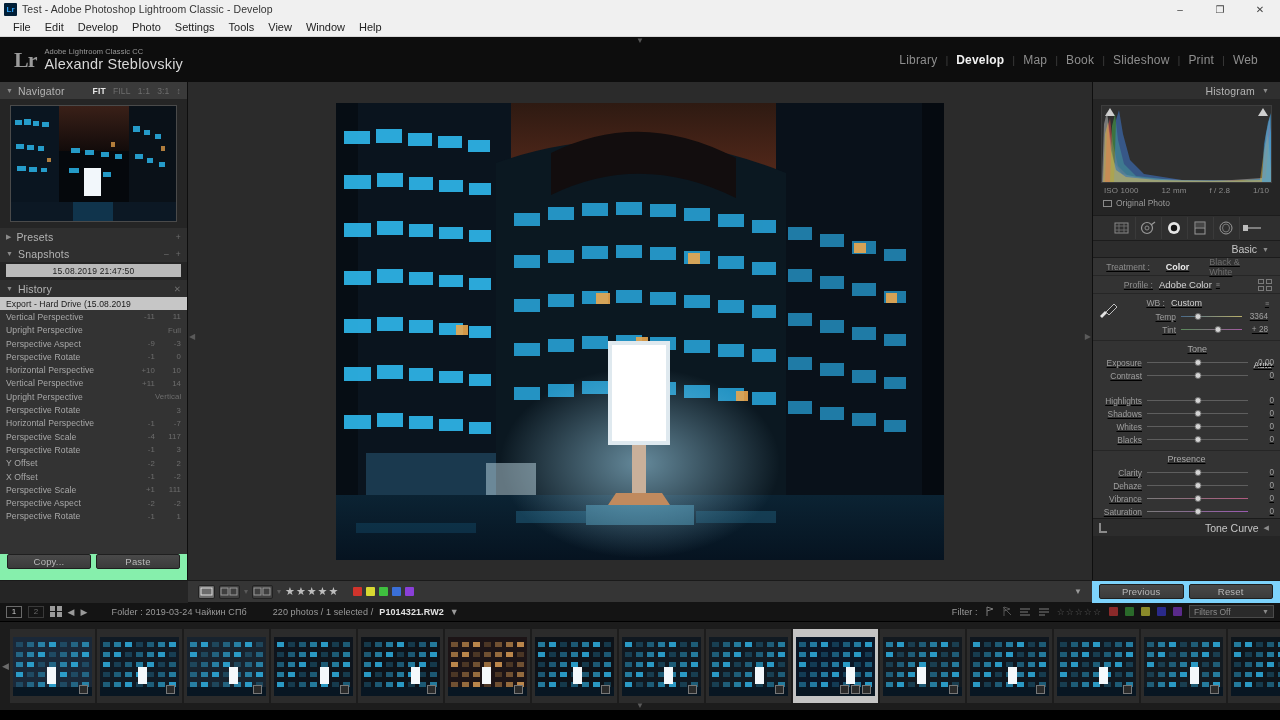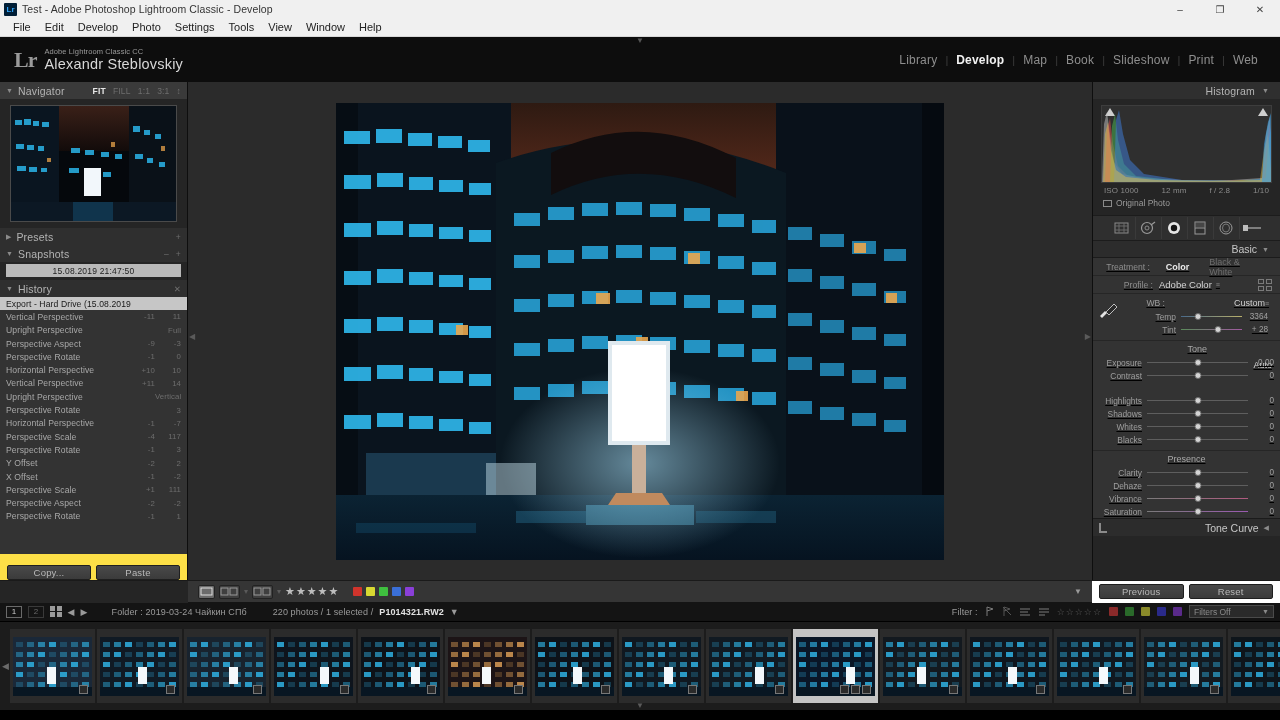--- a/index.html
+++ b/index.html
@@ -94,21 +94,21 @@
   .hist-row {
     display: flex; align-items: center; height: 13.3px; font-size: 8.6px;
     padding: 0 6px; color: #a9a9a9; letter-spacing: .1px;
   }
   .hist-row.sel { background: #c6c6c6; color: #181818; }
   .hist-name { flex: 1; overflow: hidden; white-space: nowrap; }
   .hist-d { width: 22px; text-align: right; color: #6d6d6d; font-size: 7.8px; }
   .hist-v { width: 26px; text-align: right; color: #6d6d6d; font-size: 7.8px; }
   .hist-row.sel .hist-d, .hist-row.sel .hist-v { color: #181818; }
 
-  .lp-foot { height: 26px; display: flex; align-items: flex-end; gap: 5px; padding: 0 7px; background: #fde047; }
+  .lp-foot { height: 26px; display: flex; align-items: flex-start; gap: 5px; padding: 0 7px; background: #86efac; }
   .btn {
     flex: 1; height: 15px; background: linear-gradient(#494949,#3b3b3b);
     border: 1px solid #1f1f1f; border-radius: 2px; color: #b8b8b8;
     font-size: 9.5px; display: flex; align-items: center; justify-content: center;
     letter-spacing: .2px;
   }
 
   
   .center { flex: 1; background: #2b2b2b; display: flex; align-items: center; justify-content: center; position: relative; }
   .photo-frame { width: 608px; height: 457px; background: #000; position: relative; overflow: hidden; }
@@ -165,21 +165,21 @@
   .treat-opt.on { color: #eaeaea; font-weight: bold; }
   .profile-val { color: #d6d6d6; font-size: 9.5px; }
   .grid-icon { margin-left: auto; display: grid; grid-template-columns: 6px 6px; gap: 2px; }
   .grid-icon i { width: 6px; height: 5px; border: 1px solid #7a7a7a; display: block; }
 
   .wb-block { display: flex; background: #333; padding: 2px 0 4px 0; }
   .eyedropper { width: 34px; display: flex; align-items: flex-start; justify-content: center; padding-top: 2px; }
   .wb-right { flex: 1; padding-right: 6px; }
   .wbrow { display: flex; align-items: center; height: 14px; font-size: 8.6px; color: #9e9e9e; }
   .wb-lab { width: 44px; text-align: right; padding-right: 6px; }
-  .wb-val { flex: 1; text-align: right; color: #d0d0d0; font-size: 9px; }
+  .wb-val { flex: 1; text-align: left; color: #d0d0d0; font-size: 9px; }
 
   .slider-row { display: flex; align-items: center; height: 13px; font-size: 8.4px; color: #9e9e9e; padding: 0 6px; }
   .sl-label { width: 48px; text-align: right; padding-right: 5px; }
   .sl-track { flex: 1; height: 11px; position: relative; }
   .sl-line { position: absolute; top: 5px; left: 0; right: 0; height: 1px; background: #5e5e5e; }
   .sl-line.temp { background: linear-gradient(to right,#4a6a8a,#b9b06a); }
   .sl-line.tint { background: linear-gradient(to right,#5a8a5a,#a05aa0); }
   .sl-line.vib { background: linear-gradient(to right,#7a7a7a,#b05a80); }
   .sl-line.sat { background: linear-gradient(to right,#7a7a7a,#9a5ab0); }
   .sl-knob {
@@ -199,21 +199,21 @@
   .tc-icon { width: 8px; height: 10px; border-left: 2px solid #8a8a8a; border-bottom: 2px solid #8a8a8a; }
   .tc-title { margin-left: auto; }
 
   
   .toolbar {
     height: 22px; background: #353535; display: flex; align-items: center;
     border-top: 1px solid #1a1a1a; position: relative;
   }
   .tb-left { width: 188px; display: flex; align-items: center; gap: 5px; padding: 0 7px; background: #252525; height: 22px; }
   .tb-center { flex: 1; display: flex; align-items: center; padding-left: 10px; gap: 4px; }
-  .tb-right { width: 188px; display: flex; align-items: center; gap: 5px; padding: 0 7px; background: #ffffff; height: 22px; }
+  .tb-right { width: 188px; display: flex; align-items: center; gap: 5px; padding: 0 7px; background: #7dd3fc; height: 22px; }
   .vbtn { height: 14px; min-width: 17px; background: #3f3f3f; border: 1px solid #222; border-radius: 2px; display: flex; align-items: center; justify-content: center; }
   .vbtn.on { background: #6b6b6b; }
   .star { color: #bdbdbd; font-size: 11px; letter-spacing: 1px; }
   .swatch { width: 9px; height: 9px; border-radius: 1px; }
   .tb-arrow { position: absolute; right: 198px; color: #9a9a9a; font-size: 8px; }
 
   
   .fsbar { height: 20px; background: #141414; display: flex; align-items: center; padding: 0 6px; gap: 6px; border-bottom: 1px solid #000; }
   .fs-num { width: 16px; height: 12px; border: 1px solid #6a6a6a; color: #cfcfcf; font-size: 8px; display: flex; align-items: center; justify-content: center; }
   .fs-num.dim { border-color: #3a3a3a; color: #6a6a6a; }

